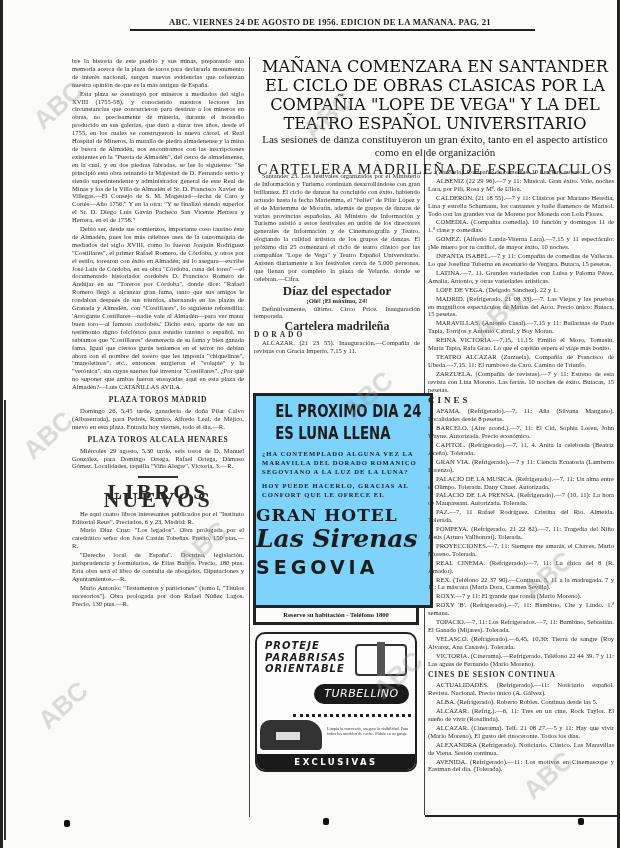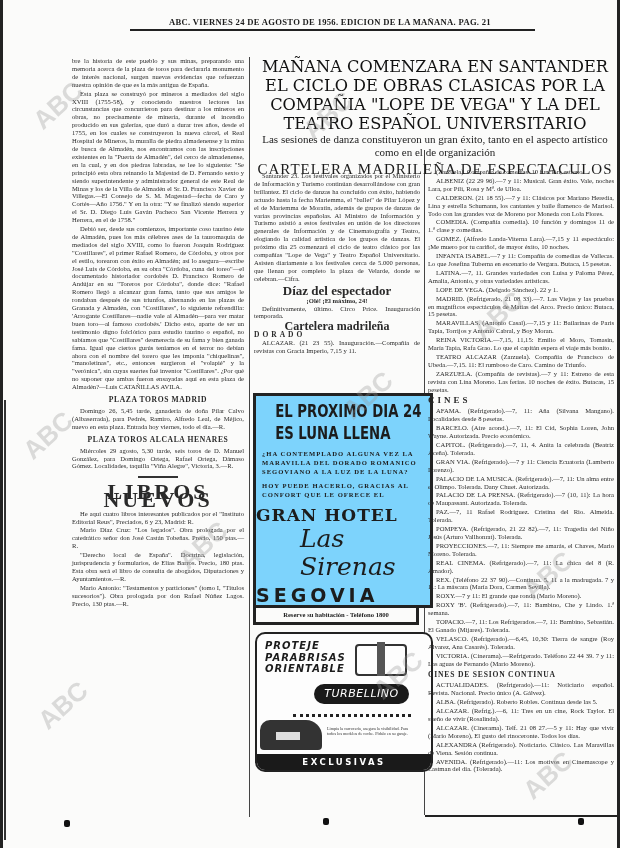--- a/index.html
+++ b/index.html
@@ -23,24 +23,24 @@
   .deck { left:252px; top:133px; width:366px; text-align:center; font-size:11px; line-height:13px; }
   .cartelera-title { left:252px; top:161px; width:366px; text-align:center; font-size:15px; letter-spacing:1px; }
   .col-mid { left:254px; top:172px; width:166px; }
   .guia { text-align:center; font-size:13px; margin:4px 0 2px 0; font-weight:bold; }
   .cartelera-sub { text-align:center; font-size:12px; font-weight:bold; margin:3px 0 0 0; }
   .teatros-head { font-weight:bold; letter-spacing:3px; font-size:7.5px; }
   .ad1 { left:253px; top:393px; width:180px; height:215px; border:3px solid #222; box-sizing:border-box; text-align:left; background:#7dd3fc; }
   .ad1-big { font-family:"DejaVu Sans", sans-serif; font-weight:bold; font-size:17px; line-height:22px; transform:scaleX(0.78); transform-origin:center; white-space:nowrap; margin-top:4px; }
   .ad1-q { font-size:6.6px; font-weight:bold; letter-spacing:1px; line-height:9px; margin:5px 6px; }
   .ad1-hotel { font-family:"DejaVu Serif", serif; font-weight:bold; font-size:17px; letter-spacing:1px; margin-top:6px; }
-  .ad1-sirenas { font-family:"DejaVu Serif", serif; font-style:italic; font-weight:normal; font-size:25px; line-height:28px;margin-left:44px; }
+  .ad1-sirenas { font-family:"DejaVu Serif", serif; font-style:italic; font-weight:bold; font-size:25px; line-height:28px; }
   .ad1-segovia { font-family:"DejaVu Sans", sans-serif; font-weight:bold; font-size:19px; letter-spacing:4px; margin-top:3px; }
   .ad1-foot { left:253px; top:607px; width:166px; height:18px; border:3px solid #222; border-top:1px solid #222; box-sizing:border-box; font-size:6.6px; font-weight:bold; text-align:center; line-height:13px; }
-  .ad2 { left:255px; top:632px; width:178px; height:140px; border:2px solid #222; border-radius:10px; box-sizing:border-box; background:#fdfdfd; overflow:hidden; }
+  .ad2 { left:255px; top:632px; width:162px; height:140px; border:2px solid #222; border-radius:10px; box-sizing:border-box; background:#fdfdfd; overflow:hidden; }
   .ad2-slogan { position:absolute; left:8px; top:6px; font-family:"DejaVu Sans", sans-serif; font-style:italic; font-weight:bold; font-size:10px; line-height:11.5px; letter-spacing:1px; }
   .ad2-device { position:absolute; left:98px; top:10px; width:48px; height:28px; border:2px solid #333; border-radius:4px; }
   .ad2-device:after { content:""; position:absolute; left:20px; top:-4px; width:8px; height:34px; background:#555; }
   .ad2-brand { position:absolute; left:57px; top:50px; width:95px; height:20px; background:#1a1a1a; color:#fff; border-radius:10px; text-align:center; font-family:"DejaVu Sans", sans-serif; font-style:italic; font-weight:normal; font-size:11px; line-height:20px; letter-spacing:0.5px; }
   .ad2-dots { position:absolute; left:36px; top:80px; width:118px; border-top:3px dotted #222; }
   .ad2-car { position:absolute; left:3px; top:86px; width:62px; height:30px; background:#333; border-radius:10px 16px 4px 4px; }
   .ad2-car:after { content:""; position:absolute; left:16px; top:12px; width:24px; height:8px; background:#ddd; }
   .ad2-small { position:absolute; left:70px; top:92px; width:84px; font-size:4.2px; line-height:5.2px; color:#333; }
   .ad2-footer { position:absolute; left:0; bottom:0; width:100%; height:16px; background:#1a1a1a; color:#fff; font-family:"DejaVu Sans", sans-serif; font-weight:bold; font-size:8.5px; line-height:16px; text-align:center; letter-spacing:2.5px; }
   .col-right { left:428px; top:168px; width:186px; }

